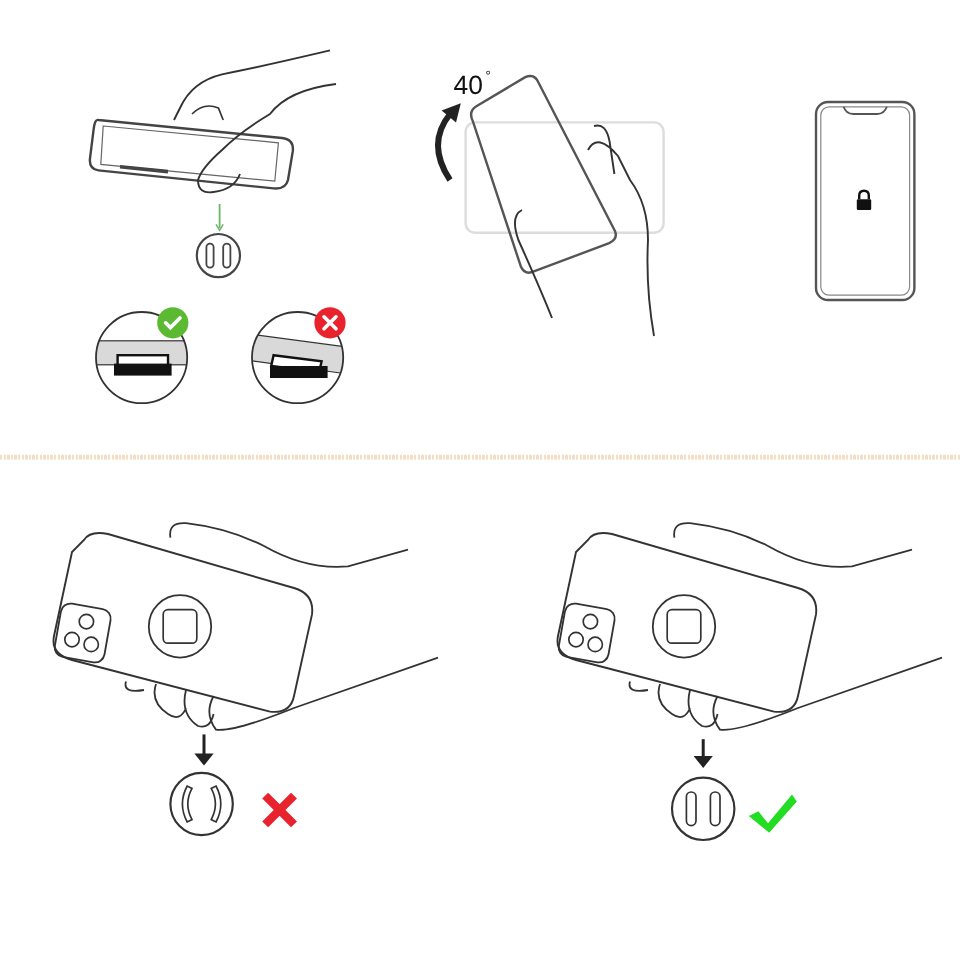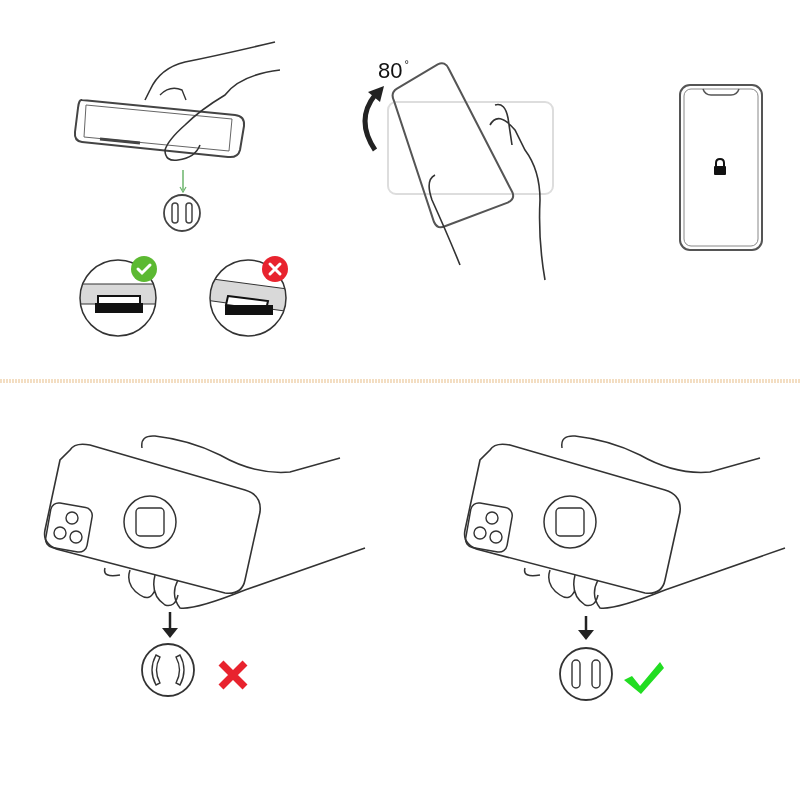--- a/index.html
+++ b/index.html
@@ -79,21 +79,21 @@
     <rect x="48" y="62" width="165" height="92" rx="8" fill="none" stroke="#ddd" stroke-width="2"></rect>
 
     <path d="M105 32 L152 38 Q160 40 158 48 L132 185 Q130 192 122 190 L58 170 Q50 168 52 160 L95 40 Q97 31 105 32 Z" transform="rotate(-38 105 110)" fill="none" stroke="#555" stroke-width="2"></path>
 
     <path d="M35 110 Q15 80 35 55" fill="none" stroke="#222" stroke-width="5"></path>
     <path d="M28 52 L44 46 L40 62 Z" fill="#222"></path>
 
     <path d="M155 65 Q165 62 168 78 L172 105 M150 85 Q158 70 175 90 L185 110 Q200 130 200 160 Q198 200 205 240 M95 135 Q85 140 92 160 Q110 200 120 225" fill="none" stroke="#333" stroke-width="1.6"></path>
   </svg>
   <div class="deg-label" style="left:38px;top:18px;">
-    <span>80</span><sup>°</sup>
+    <span>40</span><sup>°</sup>
   </div>
 </div>
 
 <div class="abs" style="left:675px;top:80px;width:95px;height:175px;">
   <svg width="95" height="175">
     <rect x="5" y="5" width="82" height="165" rx="10" fill="#fff" stroke="#555" stroke-width="2"></rect>
     <rect x="9" y="9" width="74" height="157" rx="7" fill="none" stroke="#888" stroke-width="1"></rect>
     <path d="M28 9 Q30 15 36 15 L56 15 Q62 15 64 9" fill="none" stroke="#555" stroke-width="1.5"></path>
   </svg>
   <div class="abs" style="left:37px;top:78px;width:16px;height:18px;">

